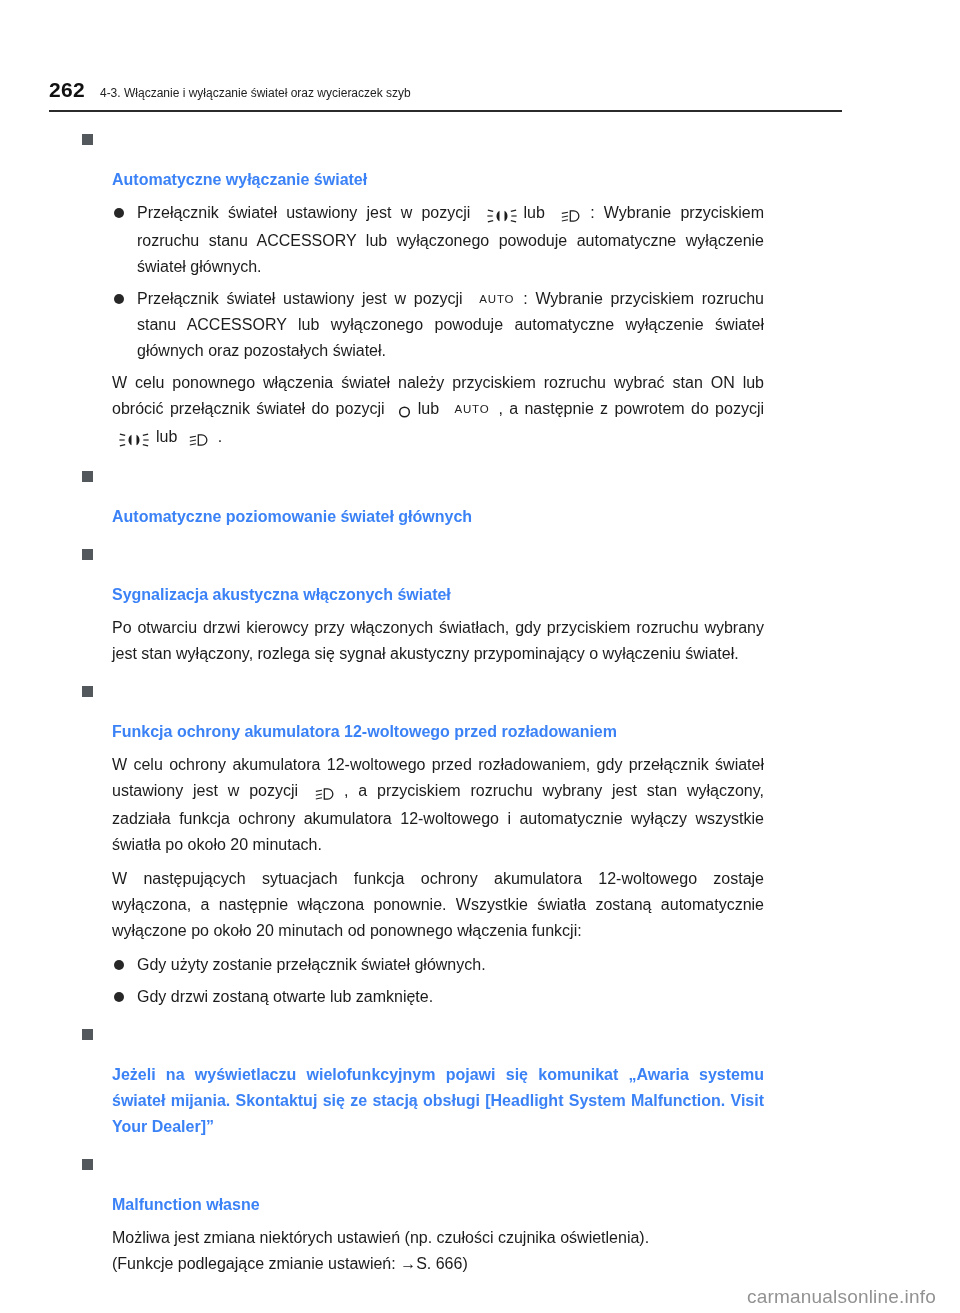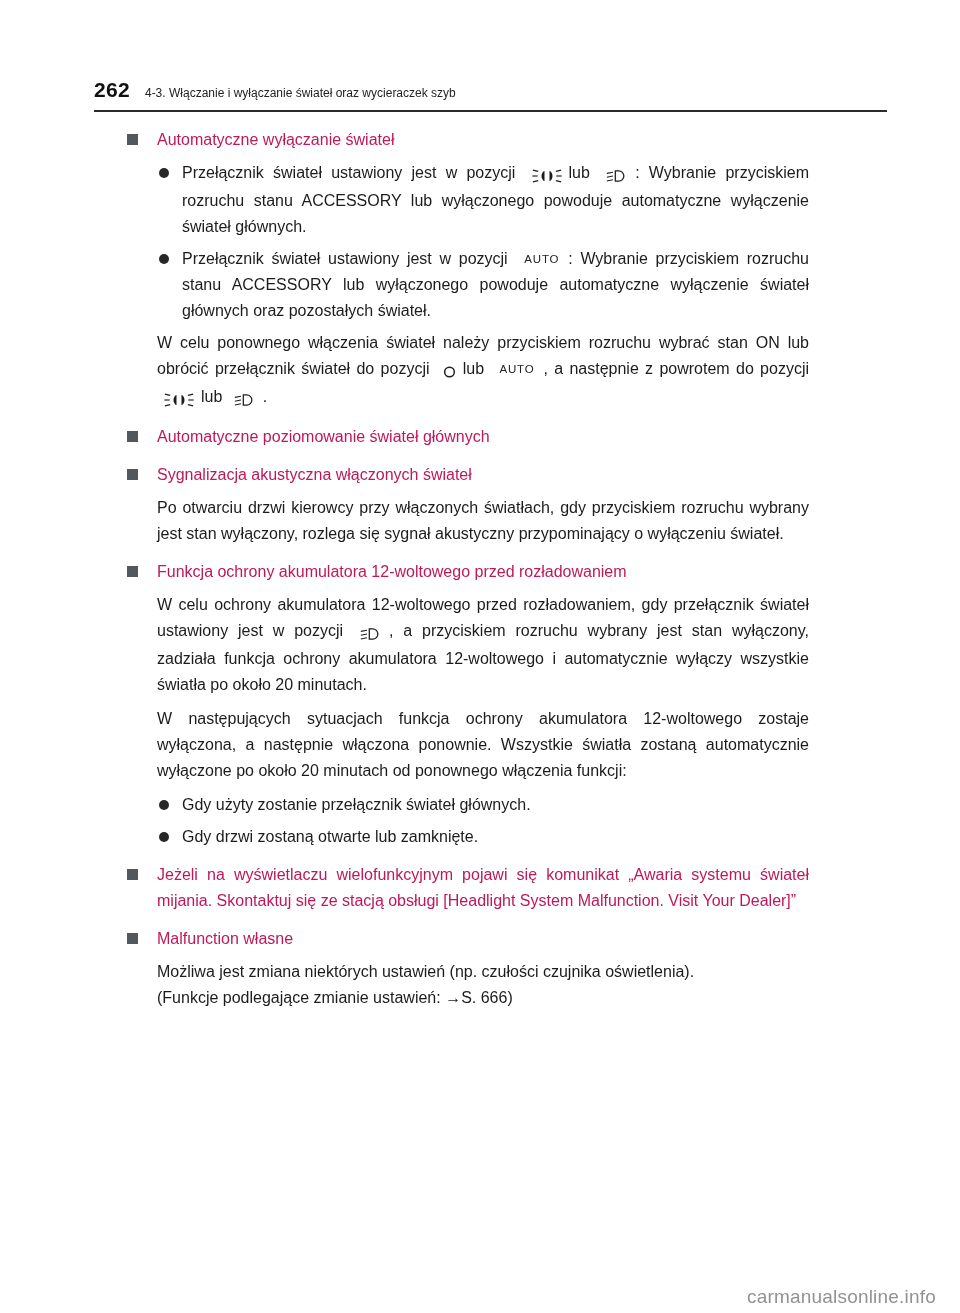--- a/index.html
+++ b/index.html
@@ -4,36 +4,36 @@
 <style>
   * { margin:0; padding:0; box-sizing:border-box; }
   html,body { background:#ffffff; }
   body {
     width:960px; height:1313px;
     position:relative; overflow:hidden;
     font-family:"Liberation Sans","DejaVu Sans",sans-serif;
     color:#1c1c1c;
     -webkit-font-smoothing:antialiased;
   }
-  .page { padding:78px 78px 0 94px; height:100%; position:relative; }
+  .page { padding:78px 78px 0 49px; height:100%; position:relative; }
 
   header.pagehead { display:flex; align-items:baseline; gap:15px; }
   .pagenum { font-size:21px; font-weight:bold; letter-spacing:.3px; color:#111; }
   .chapter { font-size:12px; color:#222; }
 
   .rule { height:2px; background:#2b2b2b; margin-top:8px; width:793px; }
 
   #content { margin-left:33px; width:682px; margin-top:15px;
              font-size:16px; line-height:26px; }
 
   .section { margin-bottom:12px; }
 
   .h { display:flex; margin-bottom:7px; }
   .sq { flex:0 0 11px; height:11px; background:#53585d; margin:7px 19px 0 0; }
-  .h-text { font-weight:normal; flex:1; text-align:justify; color:#be185d; }
+  .h-text { font-weight:bold; flex:1; text-align:justify; color:#3b82f6;margin-top:40px; }
 
   .para { margin:0 0 8px 30px; text-align:justify; }
   .bullet { display:flex; margin:0 0 6px 32px; }
   .dot { flex:0 0 10px; height:10px; border-radius:50%; background:#272727; margin:8px 13px 0 0; }
   .b-text { flex:1; text-align:justify; }
 
   .sym { display:inline-block; vertical-align:-2px; padding:0 7px; white-space:nowrap; }
   .sym svg { display:inline-block; vertical-align:middle; }
   .auto-txt { font-size:11.5px; letter-spacing:.8px; vertical-align:1px; color:#222; padding:0 9px; }
 

